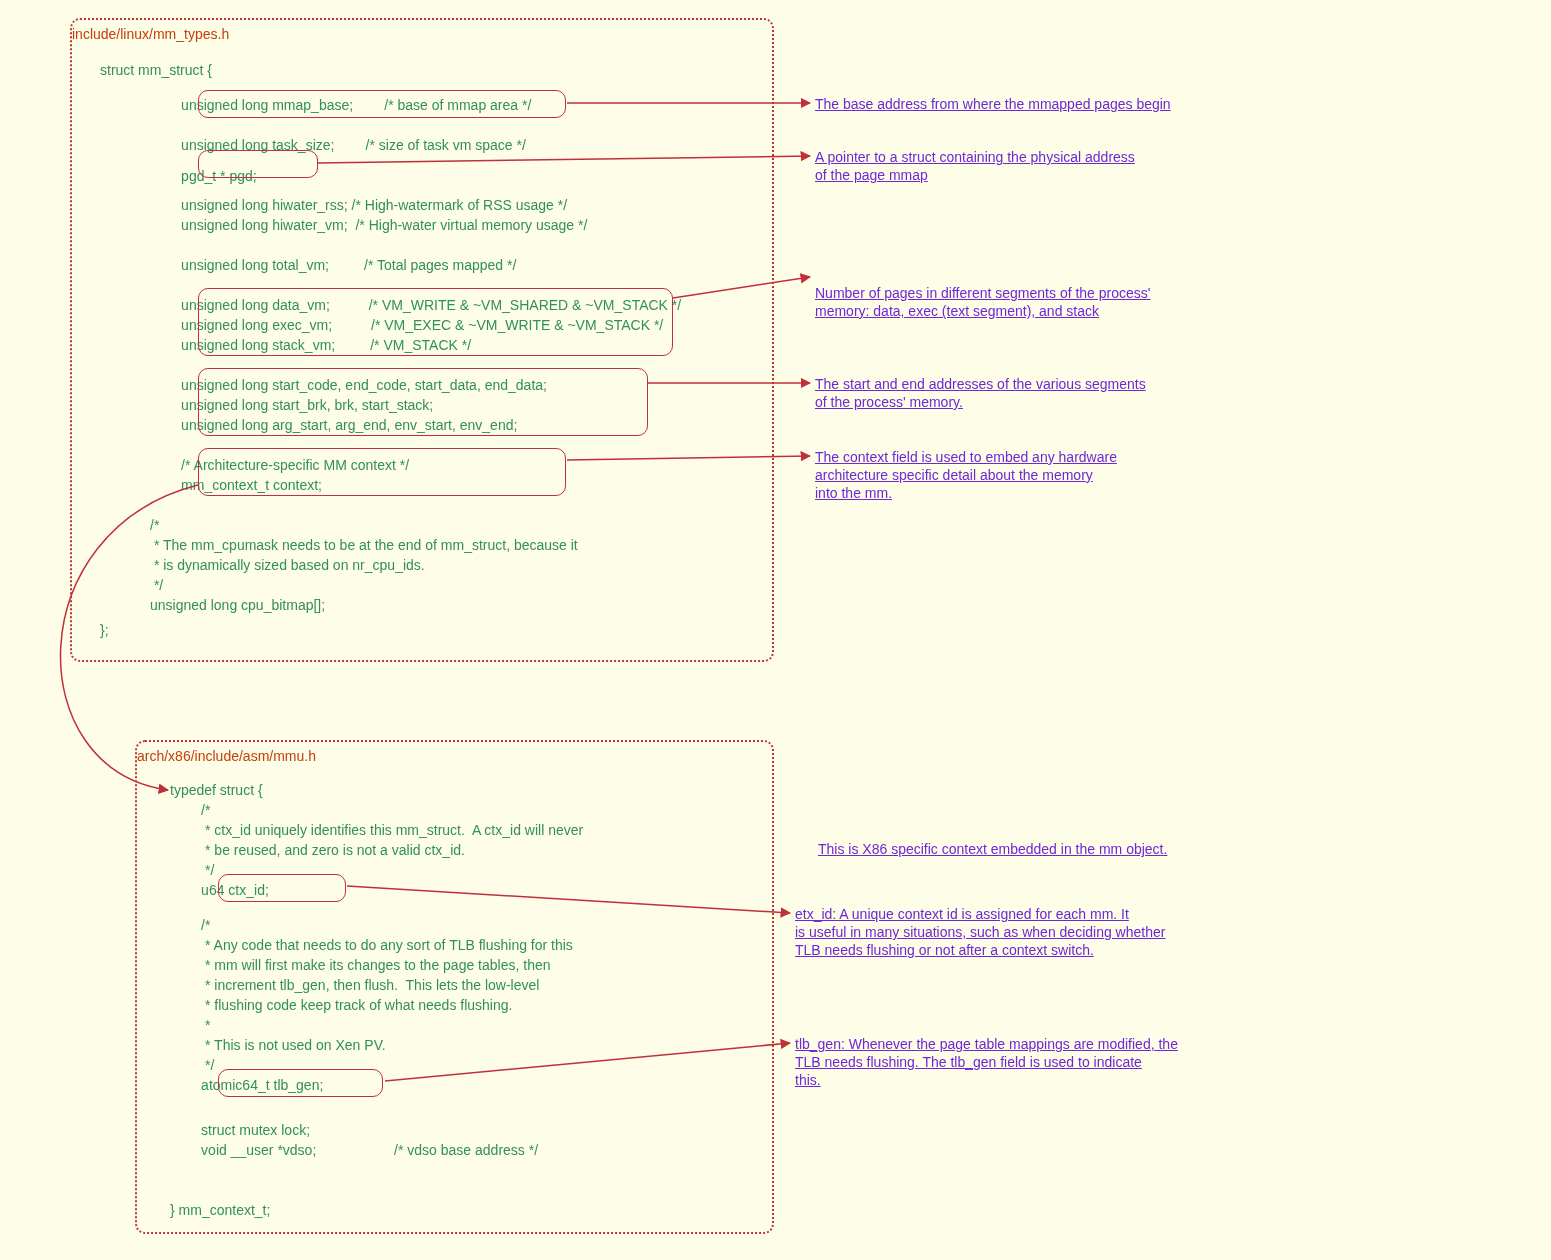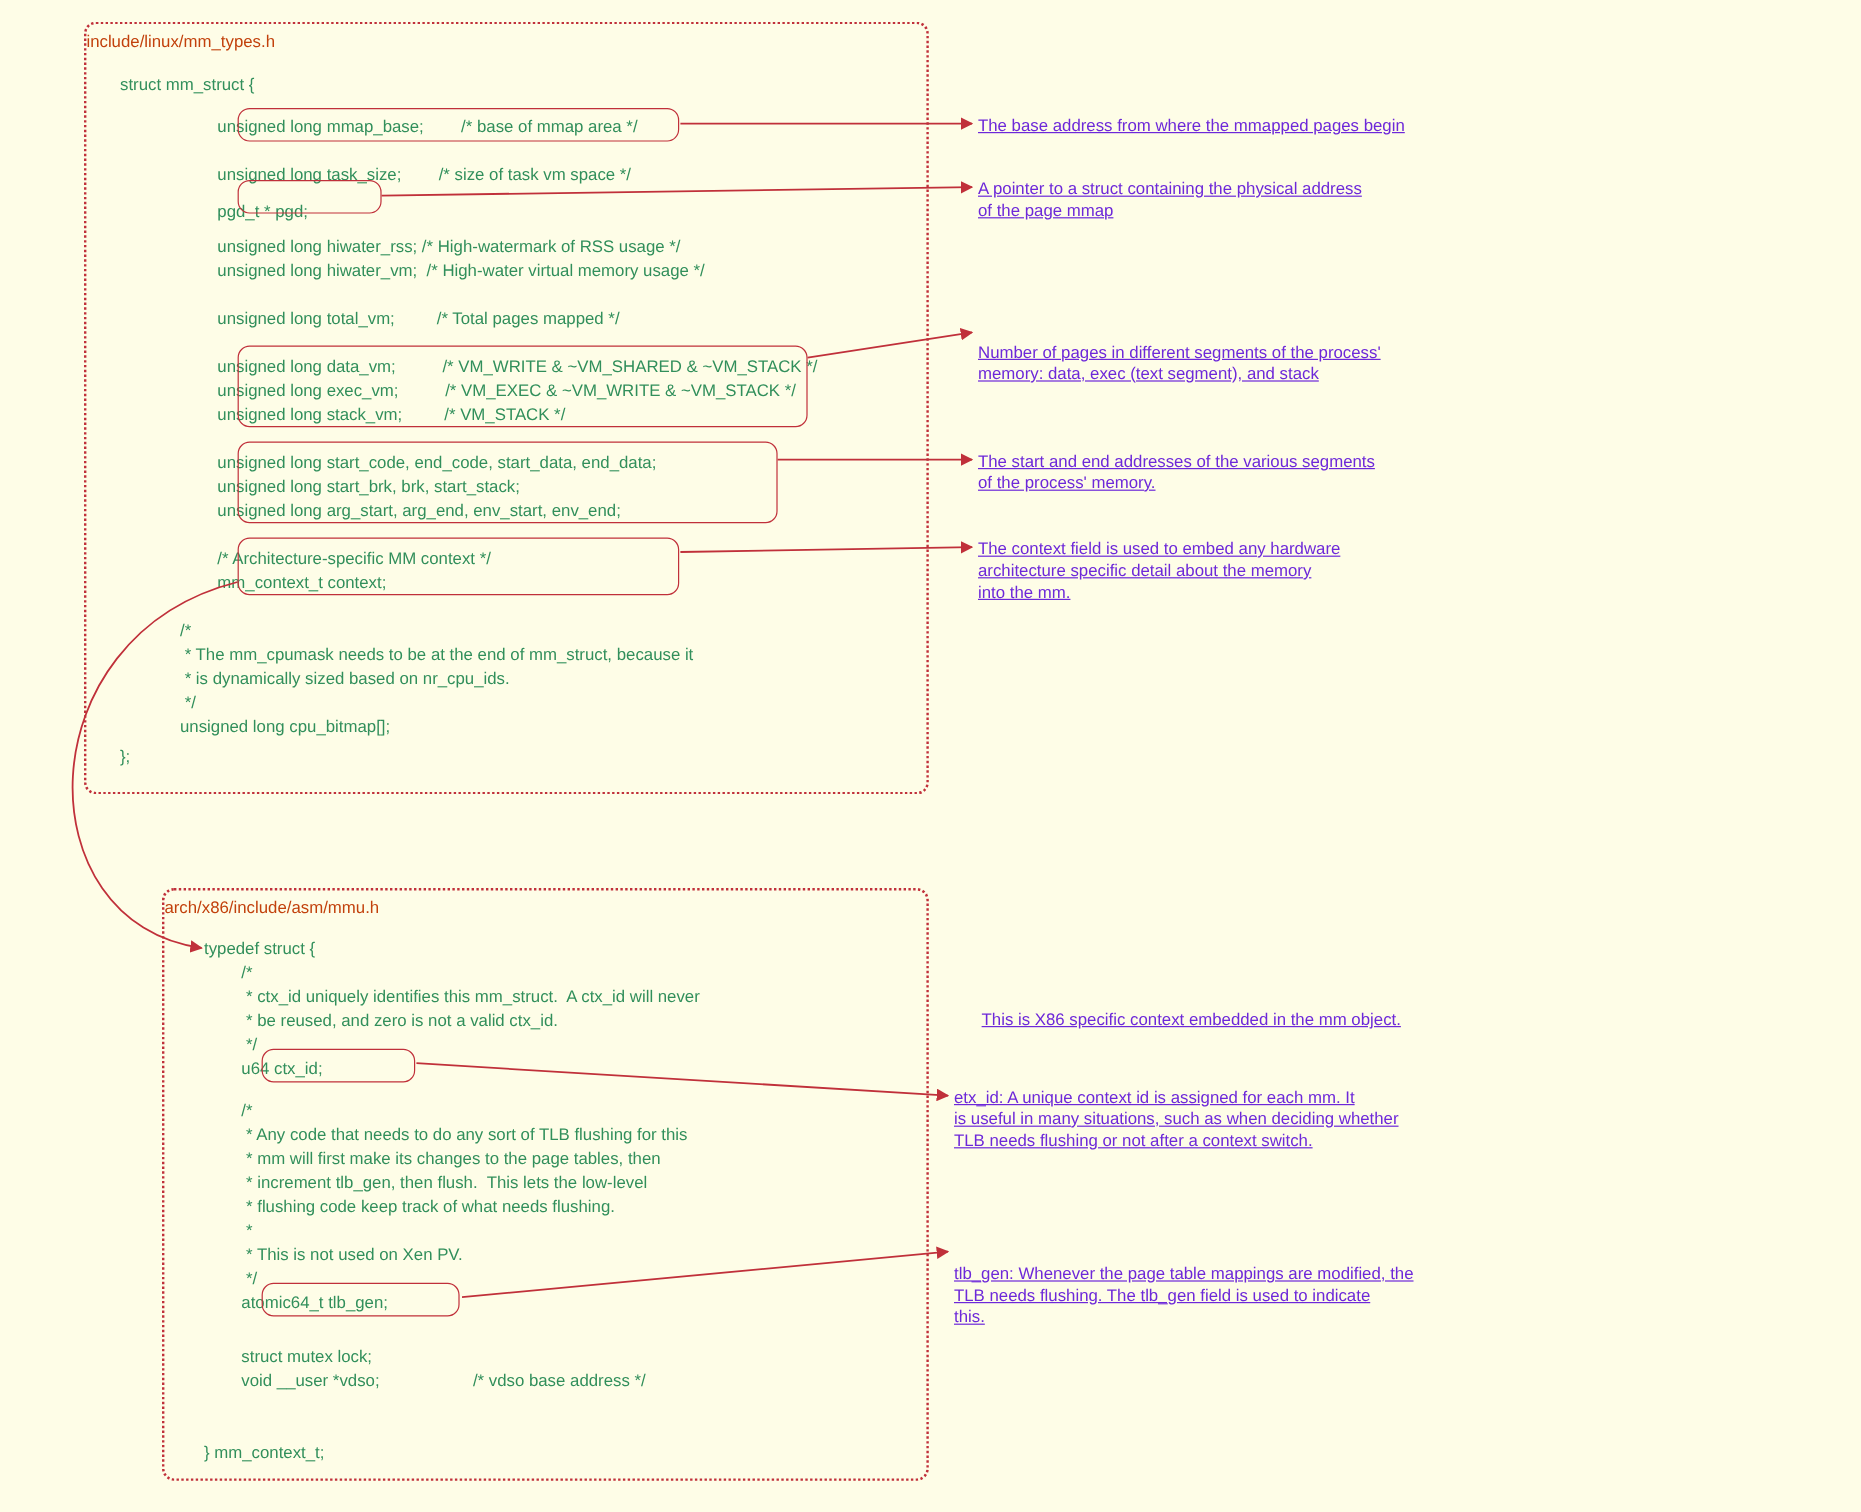--- a/index.html
+++ b/index.html
@@ -93,21 +93,21 @@
 memory: data, exec (text segment), and stack</div>
   <div class="an" style="left:815px;top:375px;">The start and end addresses of the various segments
 of the process' memory.</div>
   <div class="an" style="left:815px;top:448px;">The context field is used to embed any hardware
 architecture specific detail about the memory
 into the mm.</div>
   <div class="an" style="left:818px;top:840px;">This is X86 specific context embedded in the mm object.</div>
   <div class="an" style="left:795px;top:905px;">etx_id: A unique context id is assigned for each mm. It
 is useful in many situations, such as when deciding whether
 TLB needs flushing or not after a context switch.</div>
-  <div class="an" style="left:795px;top:1035px;margin-top:17px;">tlb_gen: Whenever the page table mappings are modified, the
+  <div class="an" style="left:795px;top:1035px;">tlb_gen: Whenever the page table mappings are modified, the
 TLB needs flushing. The tlb_gen field is used to indicate
 this.</div>
 
   <svg class="ov">
     <defs>
       <marker id="ah" viewBox="0 0 10 10" refX="9" refY="5" markerWidth="7" markerHeight="7" orient="auto-start-reverse">
         <path d="M0,0 L10,5 L0,10 z" fill="#c0303a"></path>
       </marker>
     </defs>
 

